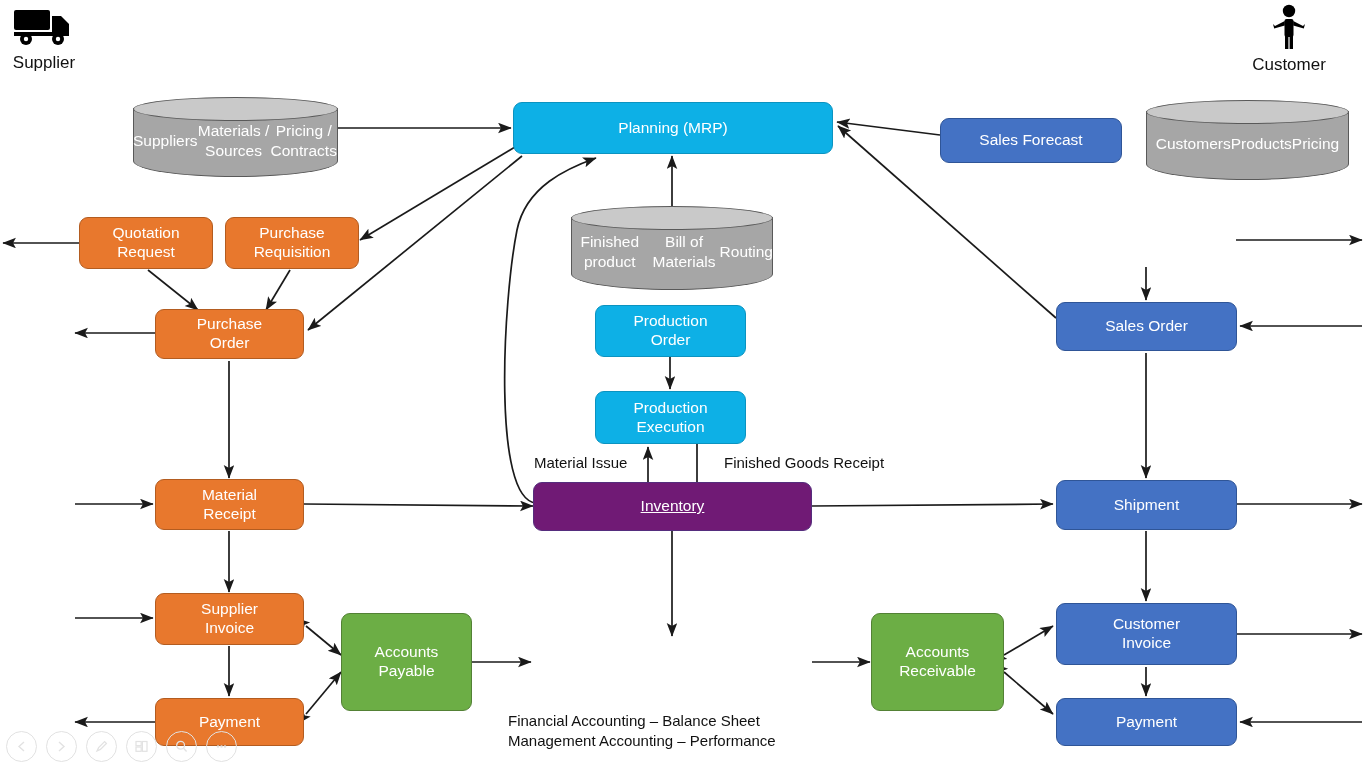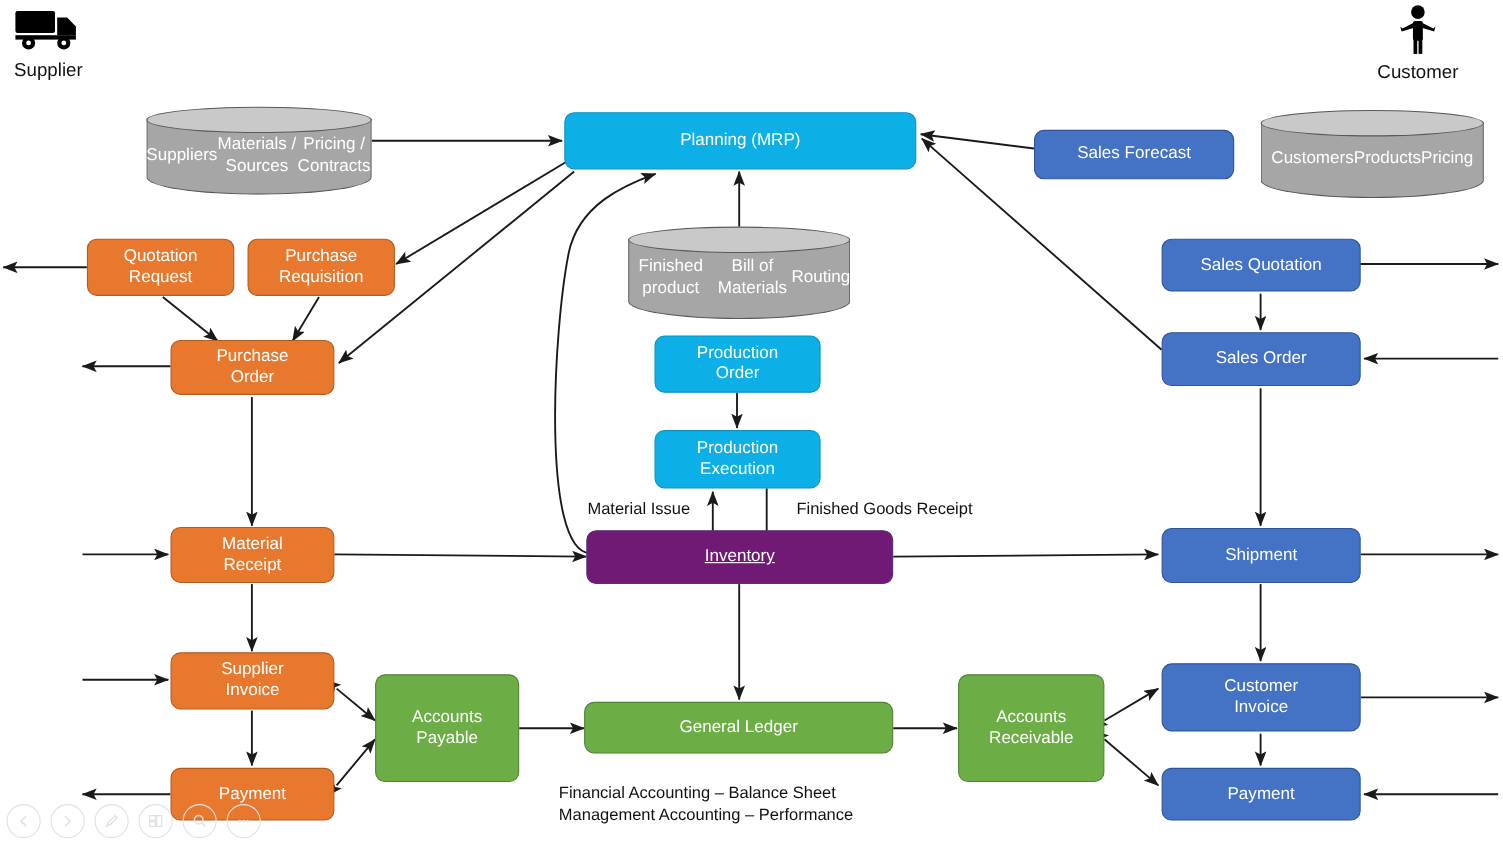--- a/index.html
+++ b/index.html
@@ -266,32 +266,26 @@
 
   <div class="node purple" style="left:533px;top:482px;width:279px;height:49px;">
     <span>Inventory</span>
   </div>
 
   <div class="node green" style="left:341px;top:613px;width:131px;height:98px;flex-direction:column;">
     <span>Accounts</span>
     <span>Payable</span>
   </div>
 
-  <div class="node green" style="left:531px;top:638px;width:281px;height:47px;">
-    <span>General Ledger</span>
-  </div>
 
   <div class="node green" style="left:871px;top:613px;width:133px;height:98px;flex-direction:column;">
     <span>Accounts</span>
     <span>Receivable</span>
   </div>
 
-  <div class="node blue" style="left:1056px;top:217px;width:181px;height:48px;">
-    <span>Sales Quotation</span>
-  </div>
 
   <div class="node blue" style="left:1056px;top:302px;width:181px;height:49px;">
     <span>Sales Order</span>
   </div>
 
   <div class="node blue" style="left:1056px;top:480px;width:181px;height:50px;">
     <span>Shipment</span>
   </div>
 
   <div class="node blue" style="left:1056px;top:603px;width:181px;height:62px;flex-direction:column;">

